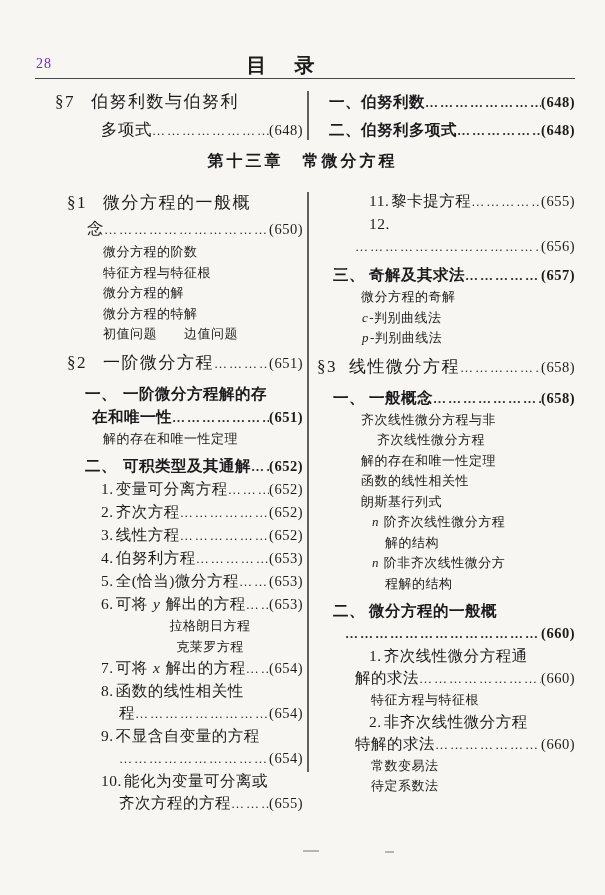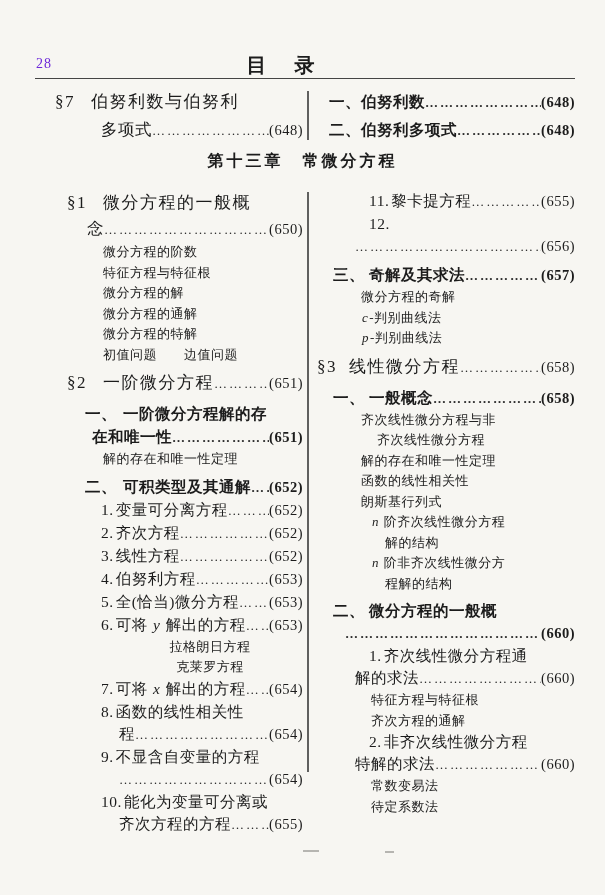--- a/index.html
+++ b/index.html
@@ -130,25 +130,20 @@
     <span class="txt">特征方程与特征根</span>
 
   </div>
       <div class="line note">
 
     <span class="txt">微分方程的解</span>
 
   </div>
       <div class="line note">
 
-    <span class="txt">微分方程的通解</span>
-
-  </div>
-      <div class="line note">
-
     <span class="txt">微分方程的特解</span>
 
   </div>
       <div class="line note">
 
     <span class="txt">初值问题　　边值问题</span>
 
   </div>
       <div class="line sec sp">
     <span class="lbl">§2</span>
@@ -379,25 +374,20 @@
 
     <span class="txt">解的求法</span>
     <span class="leader"></span>
     <span class="pg">(660)</span>
   </div>
       <div class="line note2">
 
     <span class="txt">特征方程与特征根</span>
 
   </div>
-      <div class="line note2">
-
-    <span class="txt">齐次方程的通解</span>
-
-  </div>
       <div class="line num">
     <span class="lbl">2.</span>
     <span class="txt">非齐次线性微分方程</span>
 
   </div>
       <div class="line num-cont">
 
     <span class="txt">特解的求法</span>
     <span class="leader"></span>
     <span class="pg">(660)</span>

